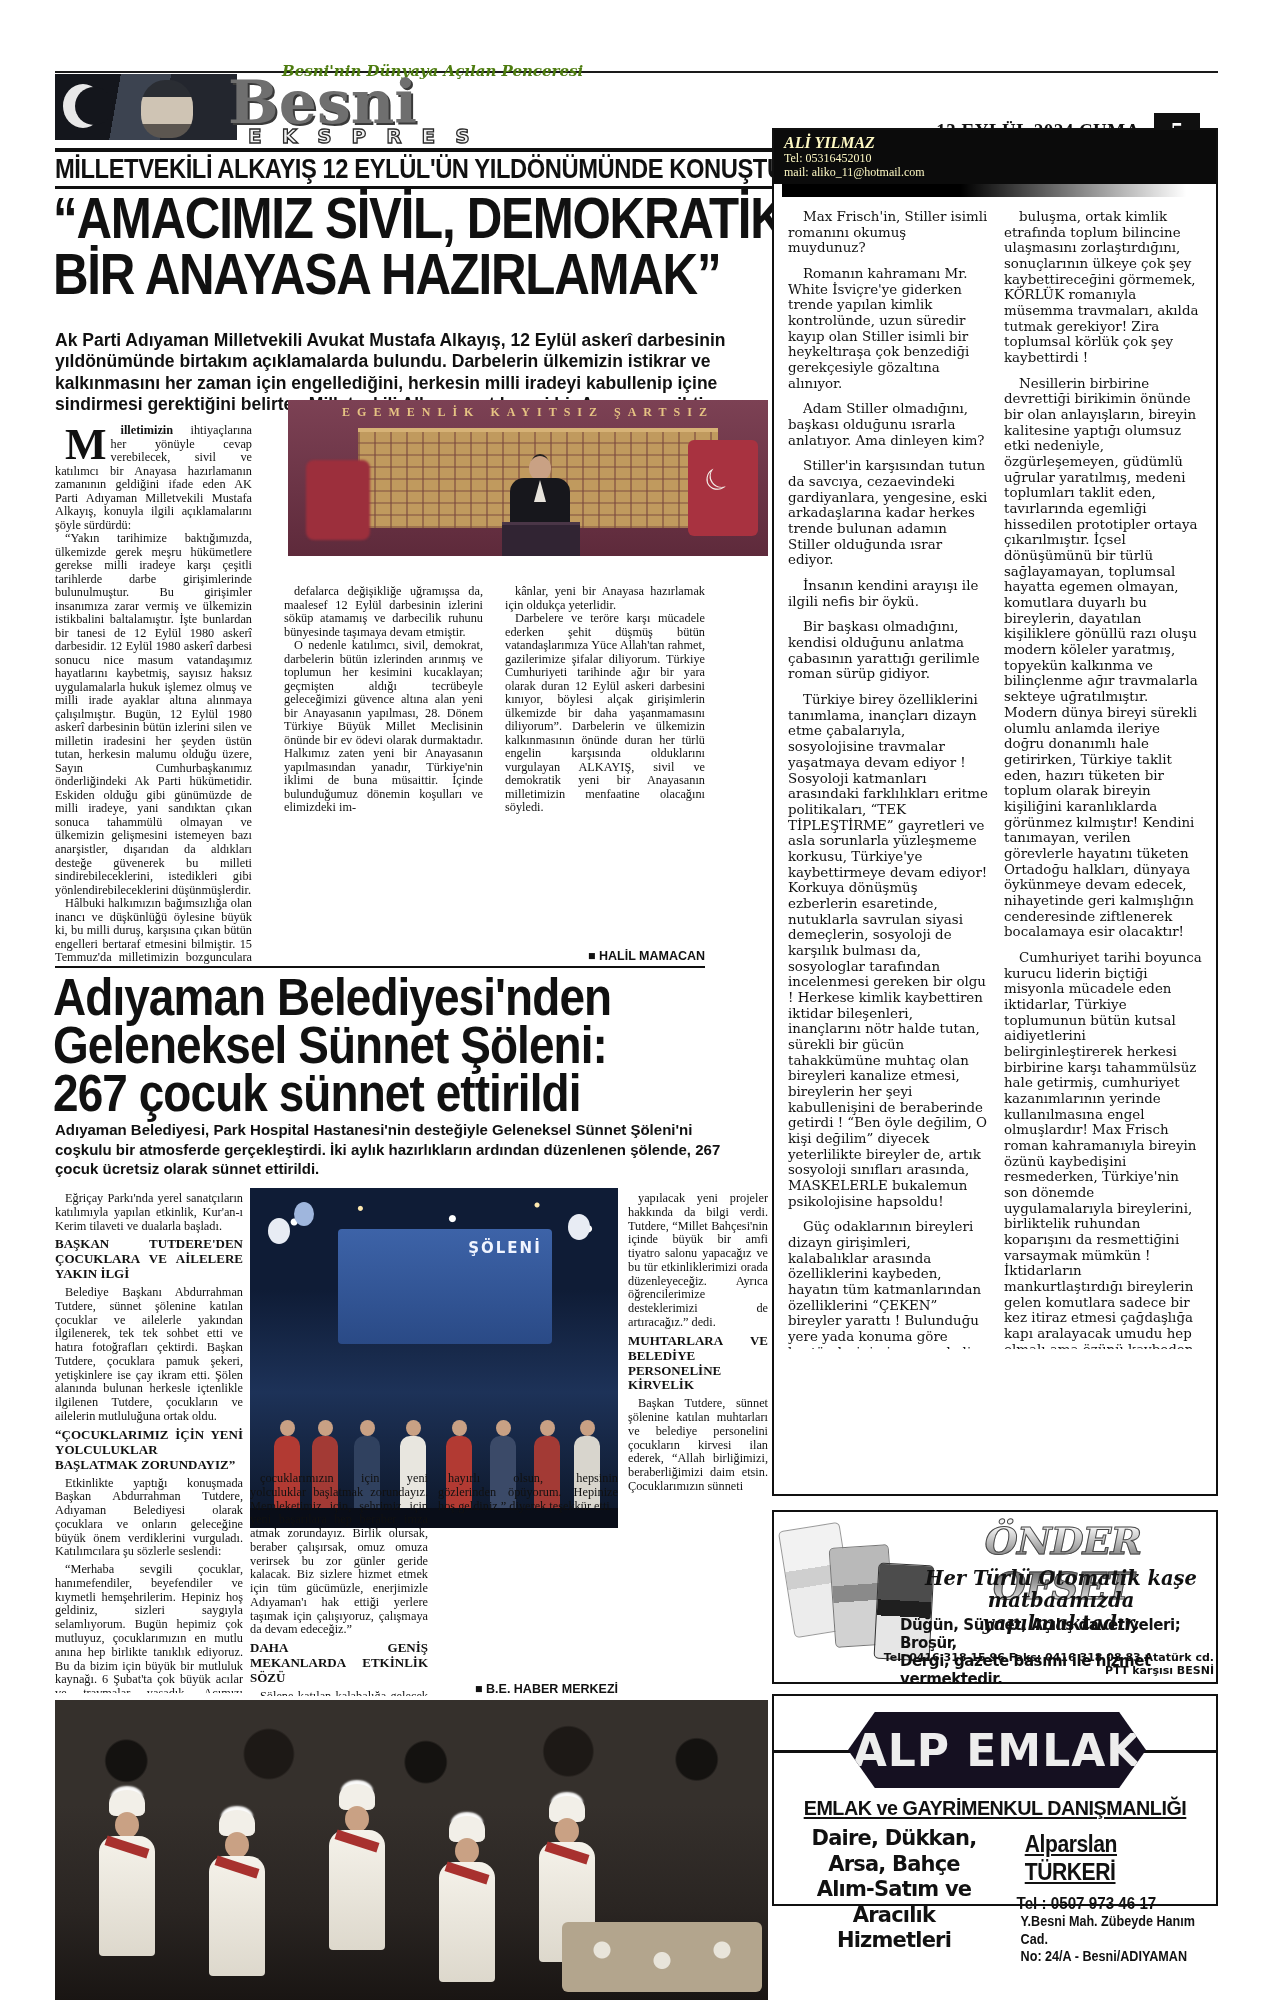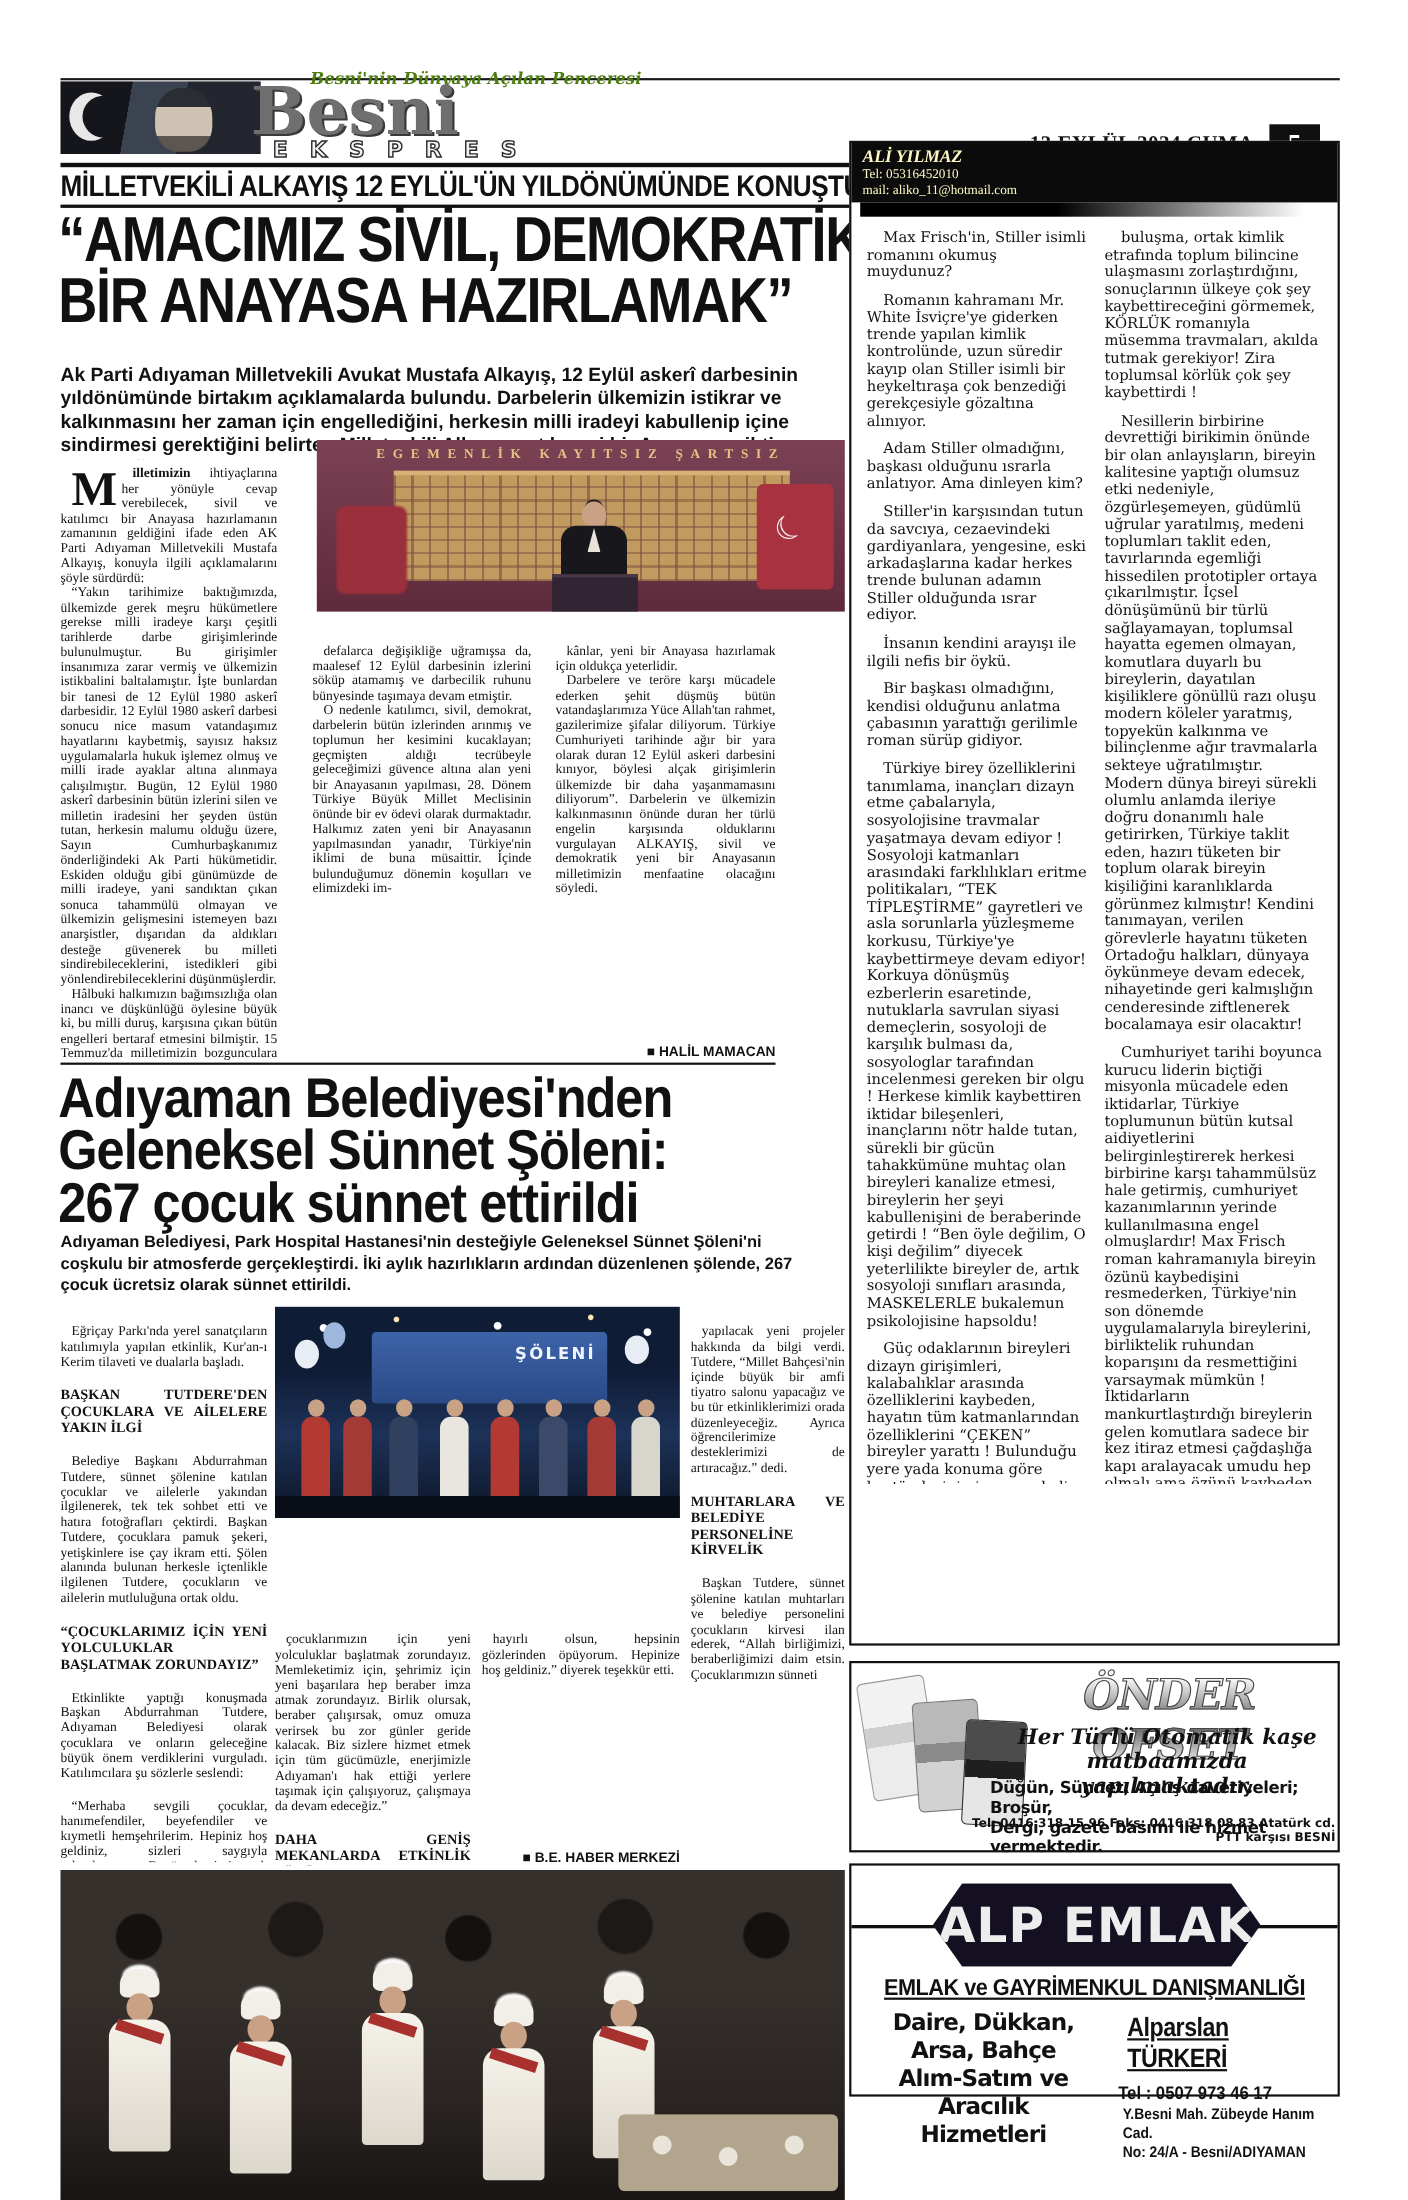--- a/index.html
+++ b/index.html
@@ -47,28 +47,28 @@
   .m-col3 { left:505px; top:585px; width:200px; height:378px; }
   .dropcap { float:left; font:700 44px/0.82 "Liberation Serif", serif; padding:3px 4px 0 0; }
   .m-byline { position:absolute; right:0; bottom:0; background:#fff; font:700 12.5px "Liberation Sans", sans-serif; padding:2px 0 0 6px; }
 
   .sep2 { left:55px; top:966px; width:650px; height:2px; background:#101010; }
 
   
   .sa-head { left:53px; top:974px; font:700 51px/0.94 "Liberation Sans", sans-serif; transform:scaleX(.9); transform-origin:left top; letter-spacing:-1px; }
   .sa-lead { left:55px; top:1120px; width:676px; height:62px; font:700 15px/1.3 "Liberation Sans", sans-serif; overflow:hidden; }
   .sa-col { font:12.3px/1.12 "Liberation Serif", serif; text-align:justify; overflow:hidden; }
-  .sa-col p { text-indent:10px; margin:16px 0 3px 0; }
+  .sa-col p { text-indent:10px; margin:4px 0 3px 0; }
   .sa-sub { font:700 13px/1.15 "Liberation Serif", serif; margin:7px 0 6px 0; text-indent:0 !important; }
   .sa-col1 { left:55px; top:1188px; width:188px; height:505px; }
   .sa-col2 { left:250px; top:1468px; width:178px; height:228px; }
   .sa-col3 { left:438px; top:1468px; width:180px; height:228px; }
   .sa-col4 { left:628px; top:1188px; width:140px; height:505px; }
 
-  .sa-photo { left:250px; top:1188px; width:368px; height:192px; background:linear-gradient(#0f1c36 0 30%, #1d3258 60%, #0c1526); overflow:hidden; }
+  .sa-photo { left:250px; top:1188px; width:368px; height:340px; background:linear-gradient(#0f1c36 0 30%, #1d3258 60%, #0c1526); overflow:hidden; }
   .sa-photo .lights { position:absolute; inset:0;
       background-image:radial-gradient(circle 5px at 12% 10%, #fefefe 0 3px, transparent 4px),
                        radial-gradient(circle 4px at 30% 6%, #ffe9b0 0 2px, transparent 3px),
                        radial-gradient(circle 5px at 55% 9%, #fefefe 0 3px, transparent 4px),
                        radial-gradient(circle 4px at 78% 5%, #ffe9b0 0 2px, transparent 3px),
                        radial-gradient(circle 6px at 92% 12%, #fefefe 0 3px, transparent 4px); }
   .sa-banner { position:absolute; left:24%; top:12%; width:58%; height:34%; background:linear-gradient(#3d63a8,#2a4a86); border-radius:4px; }
   .sa-banner span { position:absolute; right:10px; top:10px; font:700 15px "DejaVu Sans", sans-serif; color:#f0f4ff; letter-spacing:2px; }
   .balloon { position:absolute; border-radius:50%; }
   .crowd { position:absolute; bottom:18px; width:26px; height:74px; border-radius:10px 10px 0 0; }

